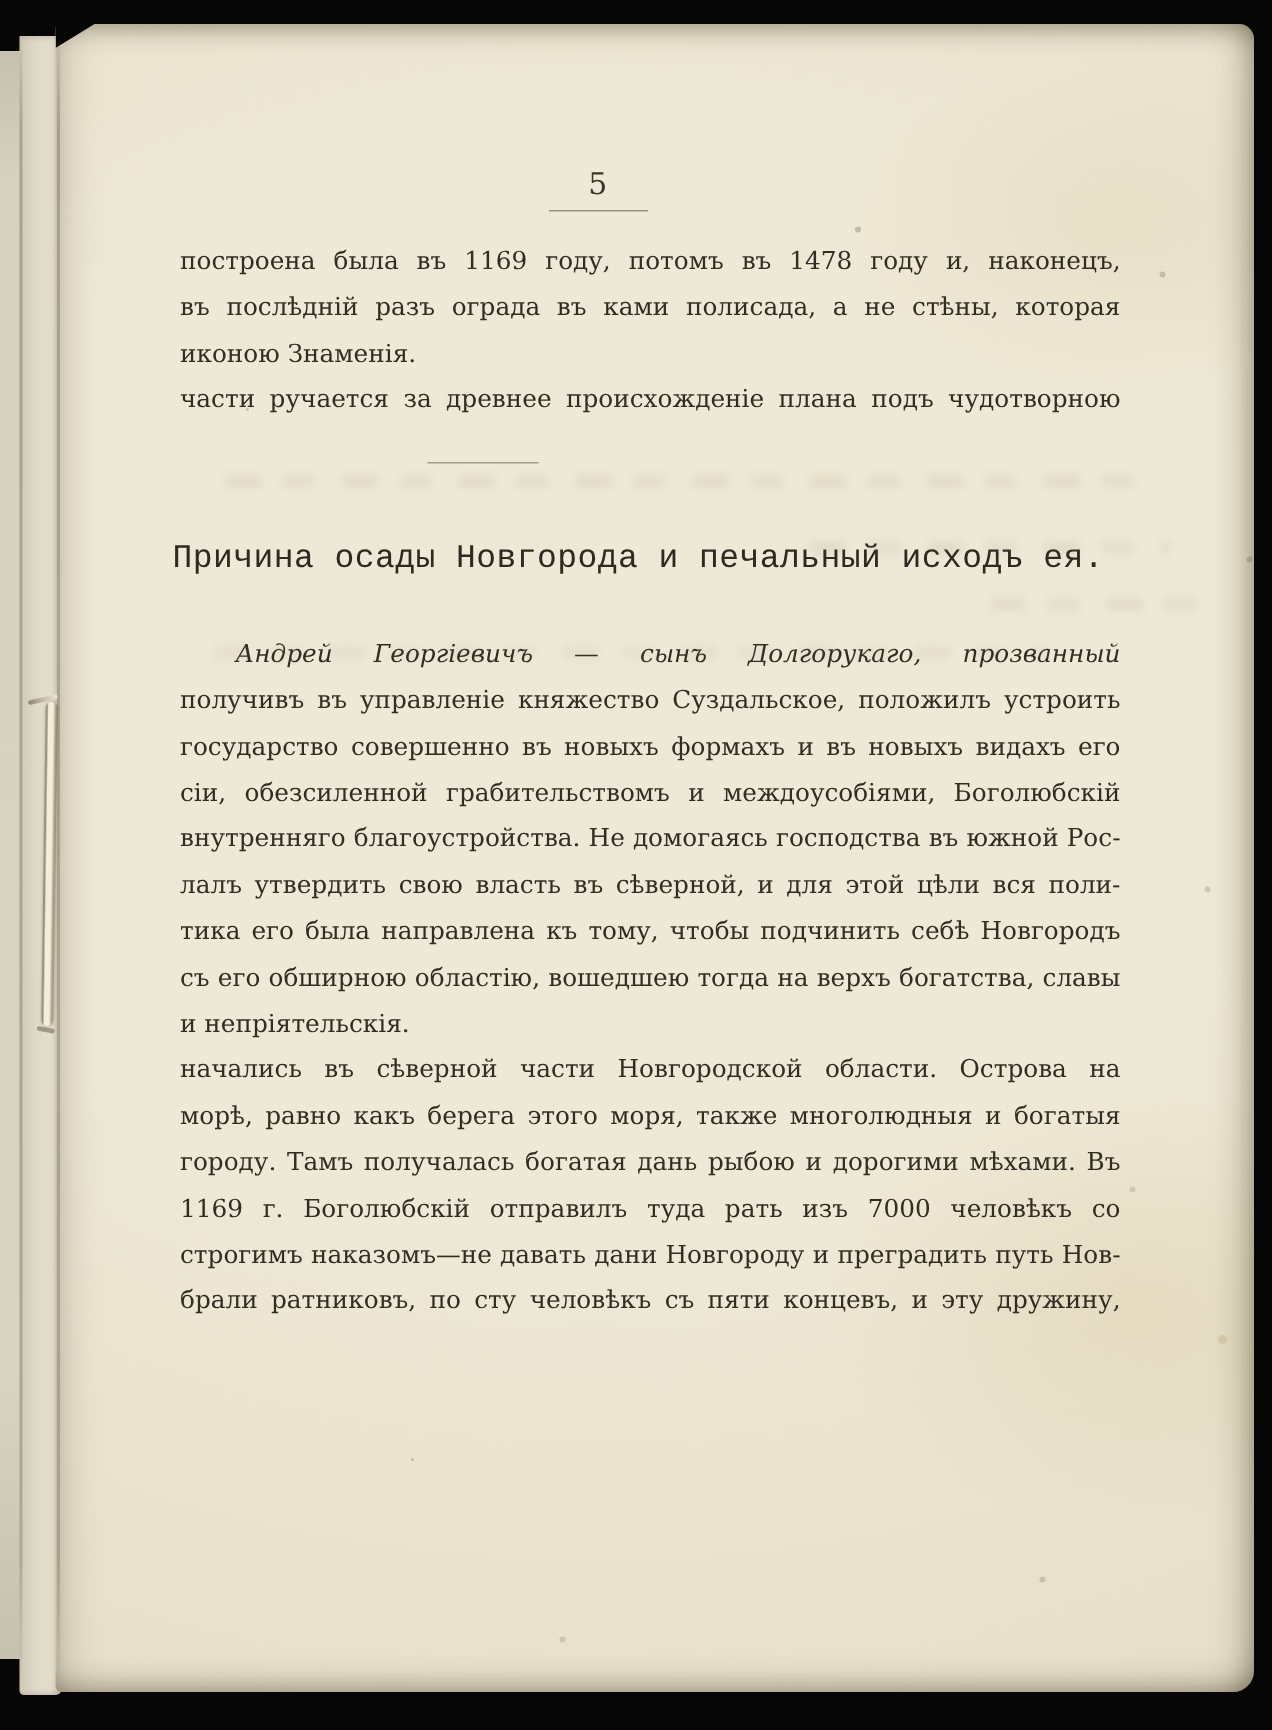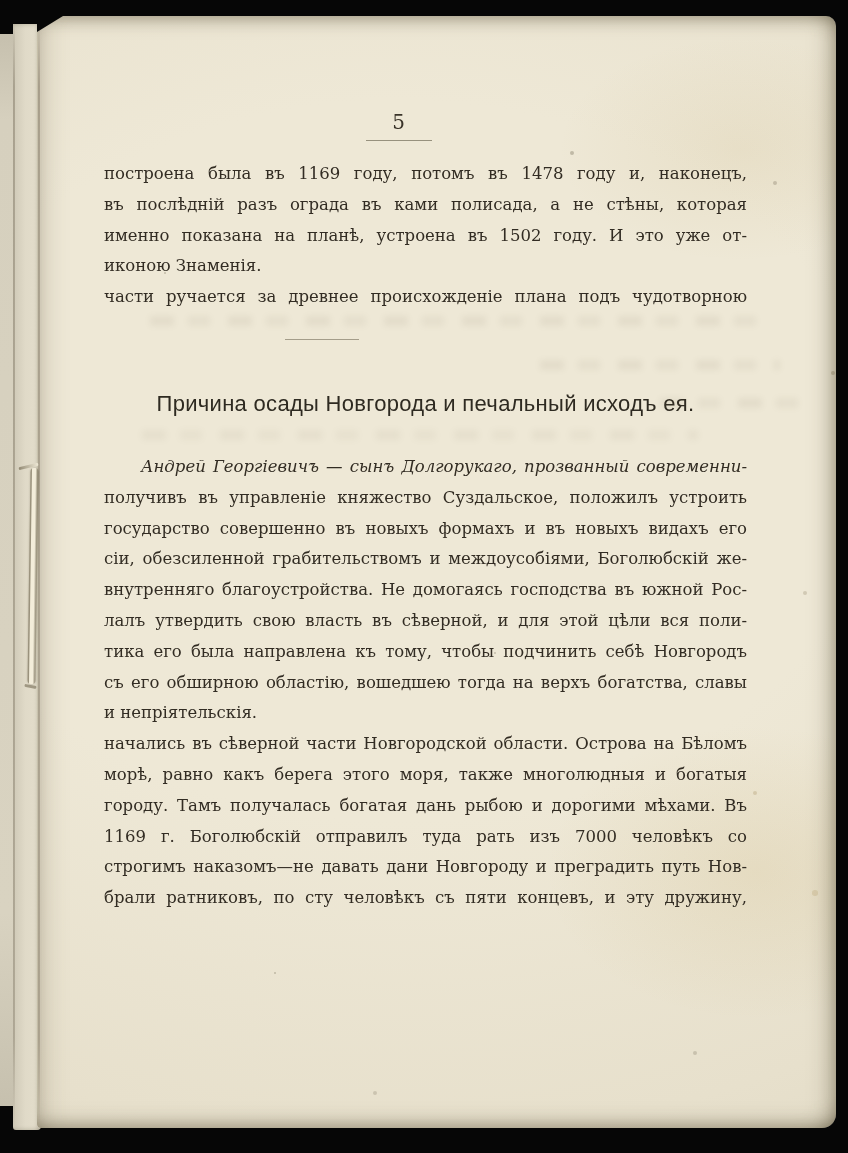--- a/index.html
+++ b/index.html
@@ -102,36 +102,36 @@
   .page-number {
     margin: 94px auto 0; text-align: center; font-size: 20px; color: #3a342a;
     transform: translateX(-27px);
   }
   .page-number-rule {
     width: 66px; height: 1px; background: rgba(80,72,55,.55);
     margin: 6px auto 0; transform: translateX(-27px);
   }
 
   .para { font-size: 16.5px; line-height: 30.8px; }
-  .tline { text-align: justify; text-align-last: justify; height: 30.8px; overflow: hidden; }
+  .tline { text-align: justify; text-align-last: justify; height: 30.8px; overflow: hidden; margin-left: 16px; }
   .tline.lastline { text-align-last: left; }
   .tline.indent { text-indent: 37px; font-style: italic; }
 
   .p1 { margin-top: 18px; }
   .p2 { margin-top: 34px; }
   .p3 { margin-top: 0; }
 
   .section-divider {
     width: 74px; height: 1px; background: rgba(90,82,62,.5);
     margin: 26px auto 0; transform: translateX(-104px);
   }
 
   .heading {
     margin-top: 50px; text-align: center;
-    font-family: Liberation Sans, sans-serif;
+    font-family: Liberation Mono, monospace;
     font-size: 22px; letter-spacing: .3px; color: #2e2a21;
     line-height: 28px;
   }
 </style>
 </head>
 <body>
 
 <div class="stage">
 
   <div class="edge-strip-outer"></div>
@@ -140,21 +140,20 @@
   <div class="page">
     <div class="specks"></div>
 
     <div class="content">
       <div class="page-number">5</div>
       <div class="page-number-rule"></div>
 
       <div class="para p1">
           <div class="tline">построена была въ 1169 году, потомъ въ 1478 году и, наконецъ,</div>
           <div class="tline">въ послѣдній разъ ограда въ ками полисада, а не стѣны, которая</div>
-          <div class="tline">именно показана на планѣ, устроена въ 1502 году. И это уже от-</div>
           <div class="tline lastline">иконою Знаменія.</div>
           <div class="tline">части ручается за древнее происхожденіе плана подъ чудотворною</div>
         </div>
 
       <div class="section-divider"></div>
 
       <div class="heading">Причина осады Новгорода и печальный исходъ ея.</div>
 
       <div class="para p2">
           <div class="tline indent">Андрей Георгіевичъ — сынъ Долгорукаго, прозванный современни-</div>

